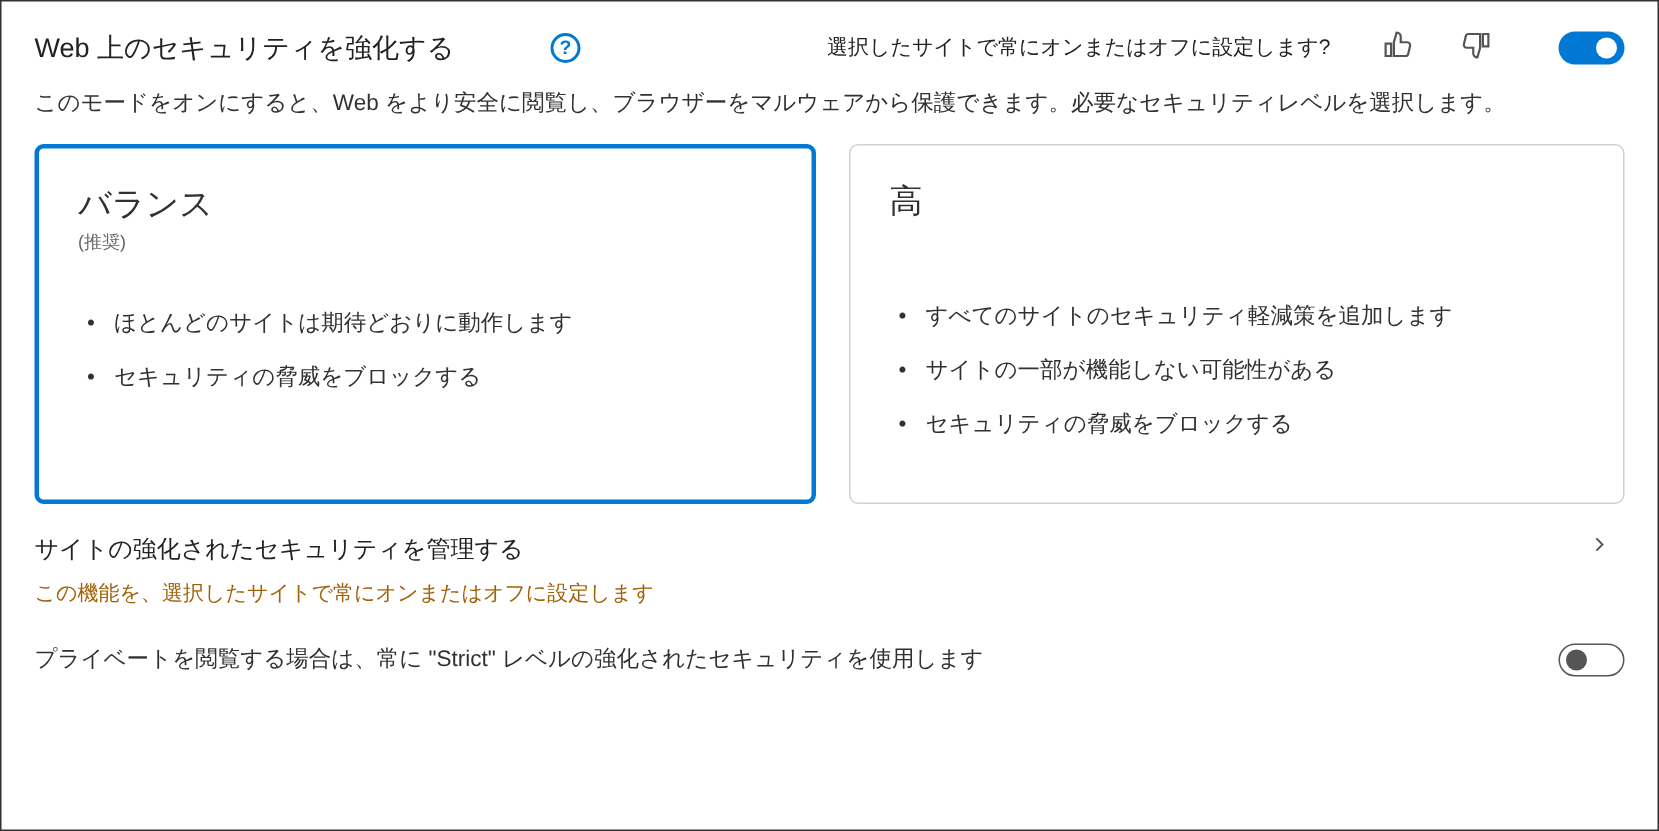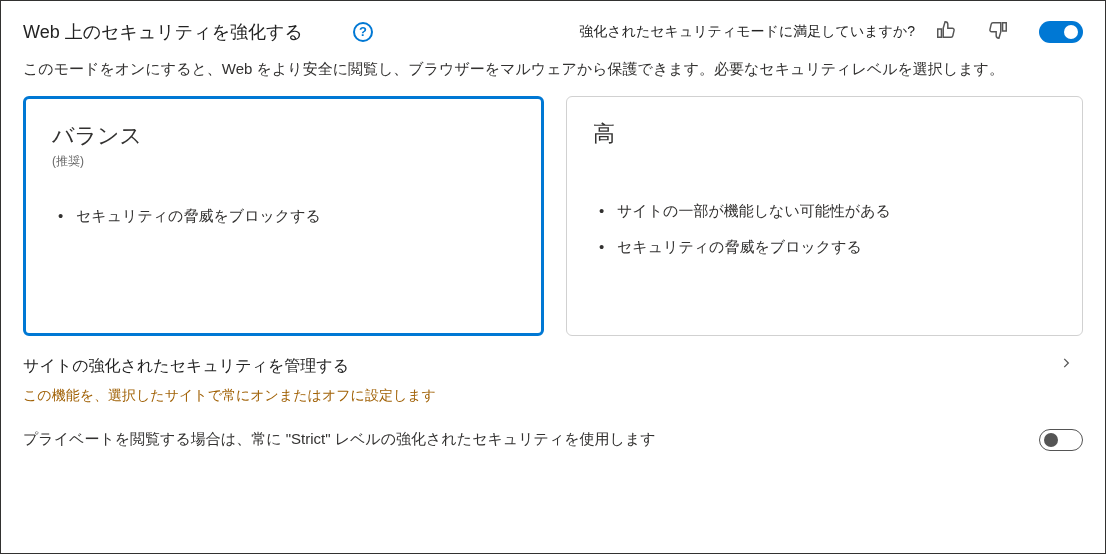--- a/index.html
+++ b/index.html
@@ -11,20 +11,21 @@
       width: 1106px;
       height: 554px;
       border: 1px solid #323130;
       position: relative;
       overflow: hidden;
     }
     .header-row {
       display: flex;
       align-items: center;
       padding: 18px 22px 8px 22px;
+      gap: 14px;
     }
     .header-title {
       font-size: 18px;
       font-weight: 400;
       color: #222;
     }
     .help-icon {
       width: 20px; height: 20px;
       border: 2px solid #0078d4;
       border-radius: 50%;
@@ -151,21 +152,21 @@
       flex: 1;
     }
   </style>
 </head>
 <body>
 
 <div class="header-row">
   <span class="header-title">Web 上のセキュリティを強化する</span>
   <span class="help-icon">?</span>
   <span class="spacer"></span>
-  <span class="feedback-text">強化されたセキュリティモードに満足していますか?</span>
+  <span class="feedback-text">選択したサイトで常にオンまたはオフに設定します?</span>
   <span class="feedback-icons">
     <span class="thumb-icon">
       <svg width="22" height="22" viewBox="0 0 24 24" fill="none" stroke="currentColor" stroke-width="1.6">
           <path d="M7 11v9H3v-9h4zm3 9h7.5c.9 0 1.7-.6 1.9-1.5l1.4-6c.3-1.2-.7-2.5-1.9-2.5H14V6c0-1.7-1.3-3-3-3l-2 7v10h1z"></path>
         </svg>
     </span>
     <span class="thumb-icon">
       <svg width="22" height="22" viewBox="0 0 24 24" fill="none" stroke="currentColor" stroke-width="1.6">
           <path d="M17 13V4h4v9h-4zm-3-9H6.5c-.9 0-1.7.6-1.9 1.5l-1.4 6c-.3 1.2.7 2.5 1.9 2.5H10v4c0 1.7 1.3 3 3 3l2-7V4h-1z"></path>
         </svg>
@@ -176,27 +177,29 @@
   </span>
 </div>
 
 <div class="description">このモードをオンにすると、Web をより安全に閲覧し、ブラウザーをマルウェアから保護できます。必要なセキュリティレベルを選択します。</div>
 
 <div class="cards">
   <div class="card selected">
     <div class="card-title">バランス</div>
     <div class="card-sub">(推奨)</div>
     <ul>
+      <li>ほとんどのサイトは期待どおりに動作します</li>
       <li>セキュリティの脅威をブロックする</li>
     </ul>
   </div>
   <div class="card">
     <div class="card-title">高</div>
     <div class="card-sub" style="visibility:hidden;">.</div>
     <ul>
+      <li>すべてのサイトのセキュリティ軽減策を追加します</li>
       <li>サイトの一部が機能しない可能性がある</li>
       <li>セキュリティの脅威をブロックする</li>
     </ul>
   </div>
 </div>
 
 <div class="sub-section">
   <span class="sub-title">サイトの強化されたセキュリティを管理する</span>
   <span class="chevron">
     <svg width="14" height="14" viewBox="0 0 24 24" fill="none" stroke="currentColor" stroke-width="2.2">

